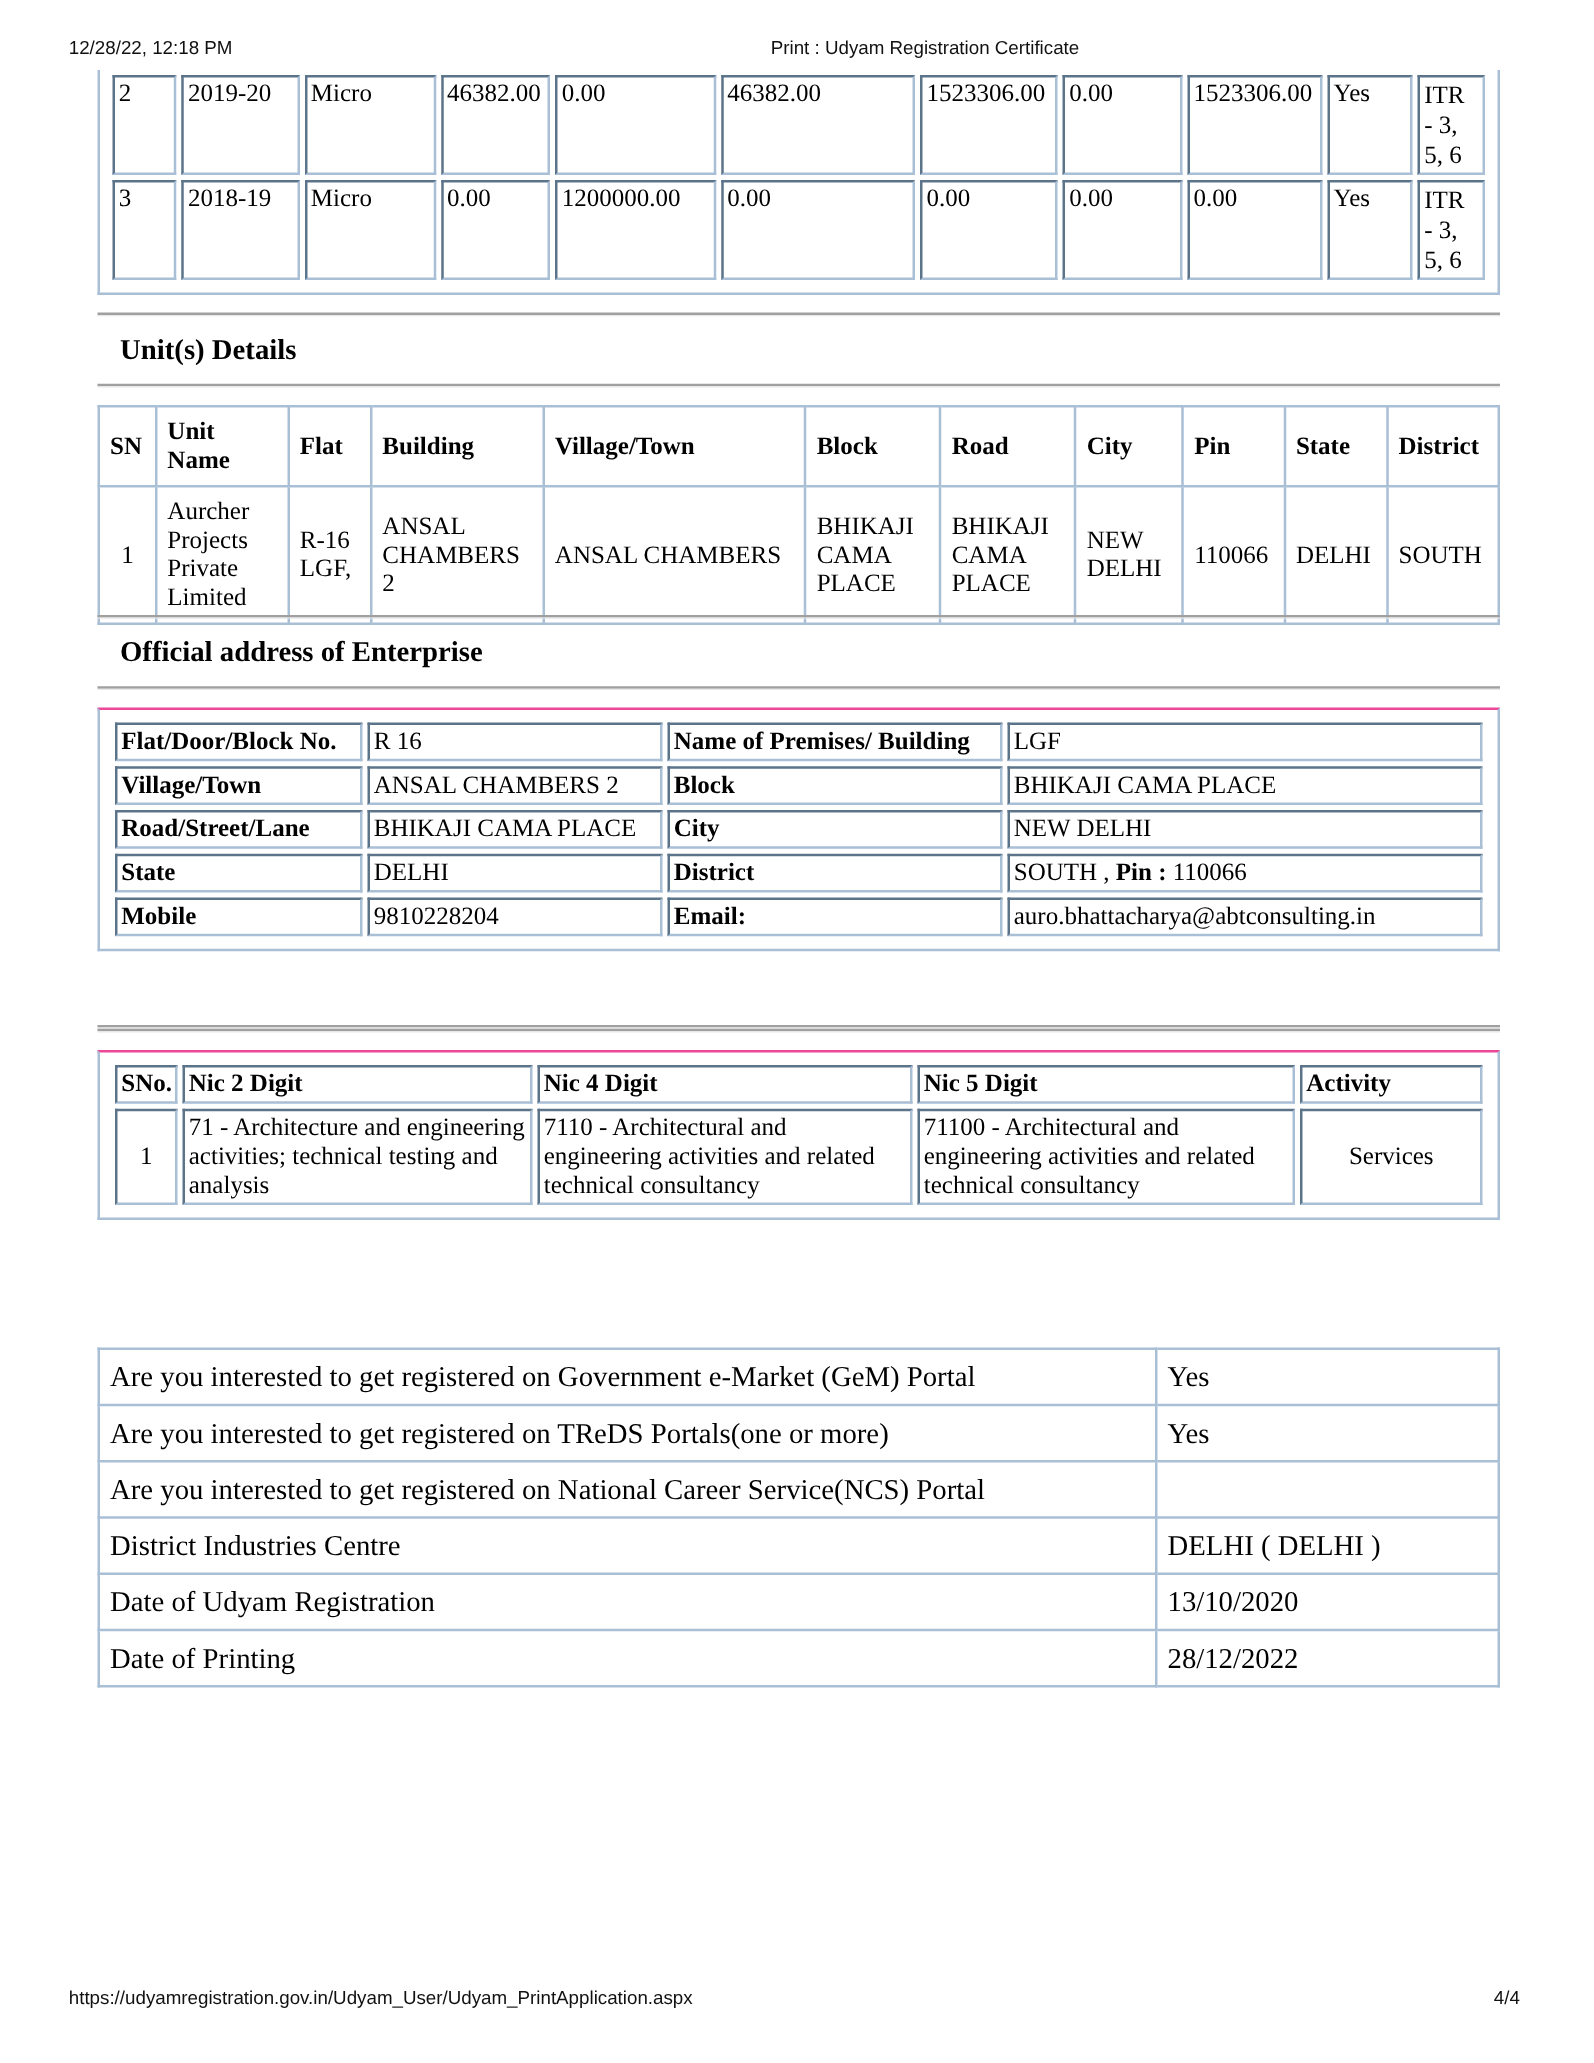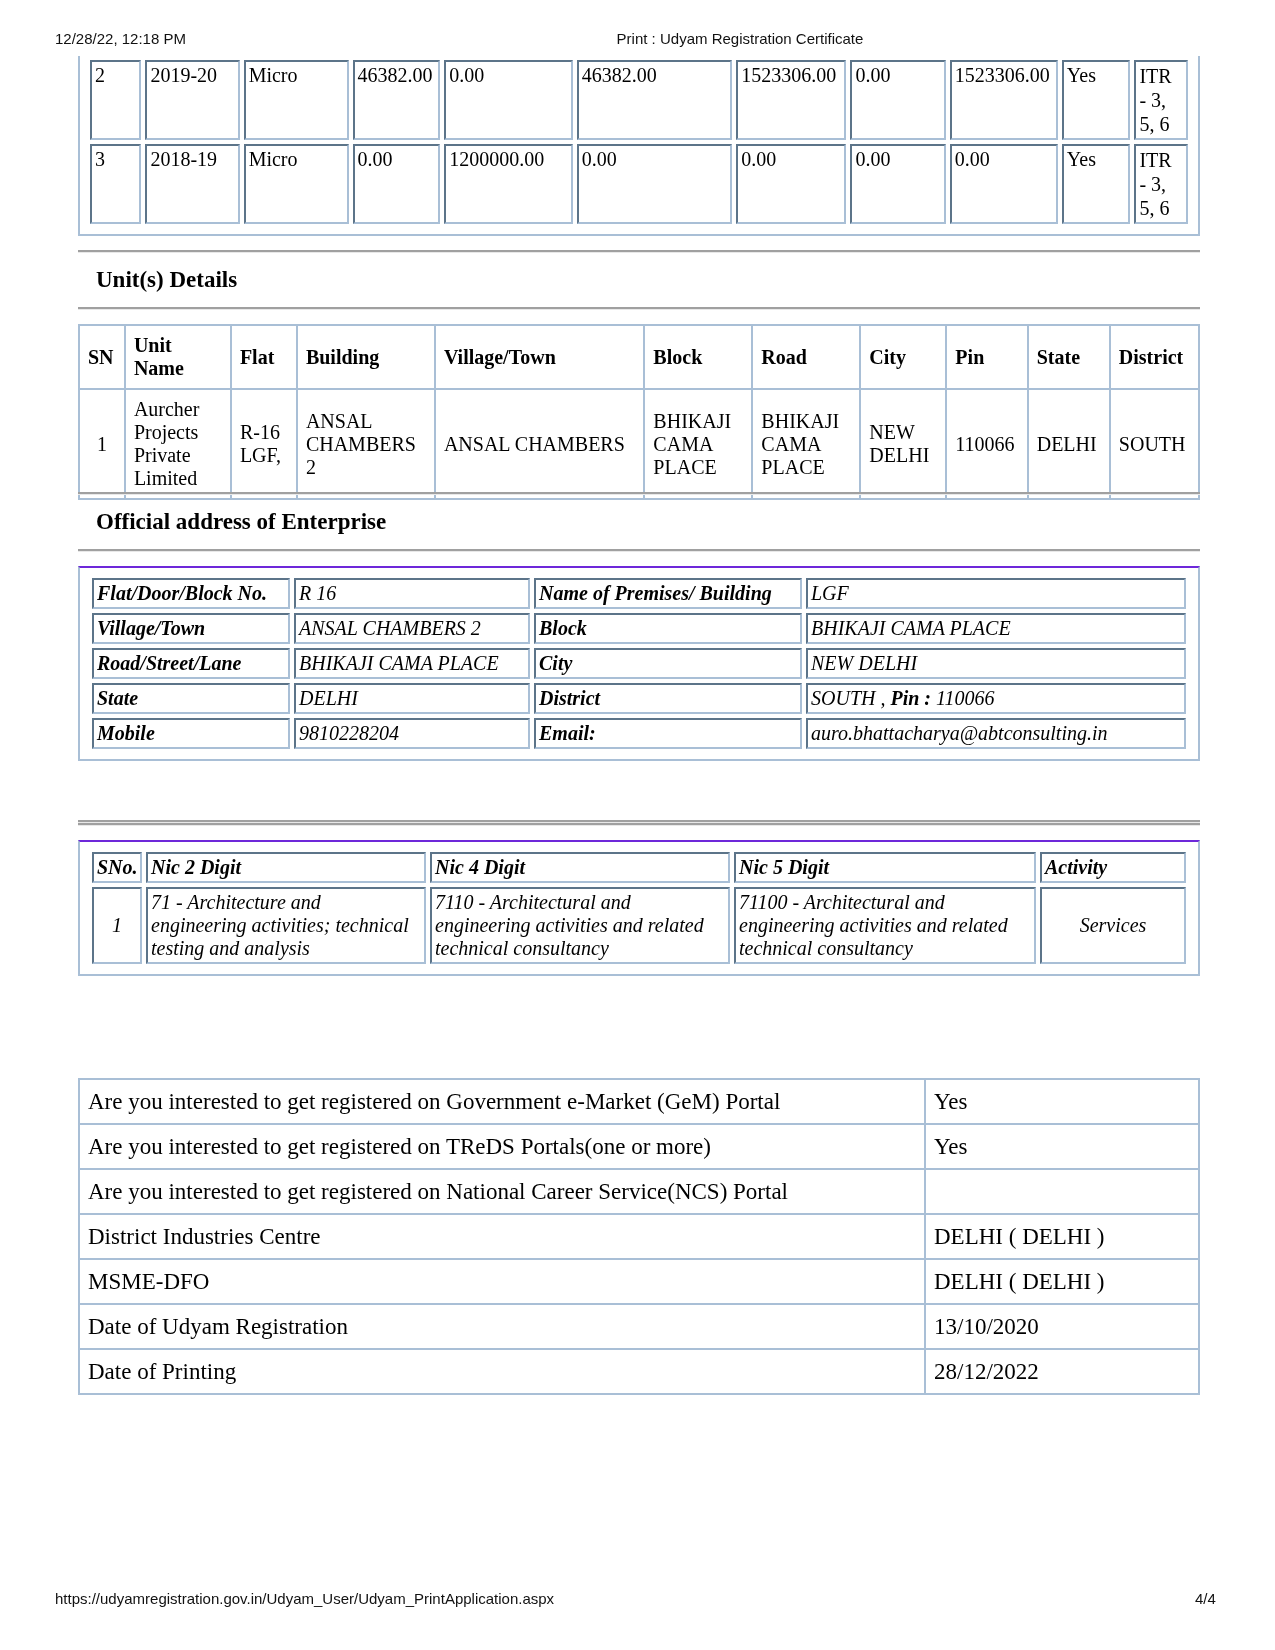--- a/index.html
+++ b/index.html
@@ -11,21 +11,21 @@
   .ftr { position: absolute; top: 1590px; font-family: "Liberation Sans", sans-serif; font-size: 15px; color: #111; }
   .ftr-left { left: 55px; }
   .ftr-right { left: 1195px; }
 
   .wrap { position: absolute; left: 78px; width: 1122px; }
   .hr { height: 0; border-top: 2px solid #a0a0a0; border-bottom: 1px solid #e8e8e8; }
   h3 { margin: 18px; font-size: 23px; font-weight: bold; font-family: "Liberation Serif", serif; }
 
   
   .outer { border: 2px solid #a9bfd6; border-top: none; box-sizing: border-box; }
-  .outer.full { border-top: 2px solid #6d28d9; font-style: italic; }
+  .outer.full { border-top: 2px solid #ec4899; }
   table.inset { border-collapse: separate; border-spacing: 4px; width: 100%; }
   table.inset td, table.inset th {
     border: 2px solid; border-color: #5c7489 #a9bfd6 #a9bfd6 #5c7489;
     font-size: 20px; vertical-align: top; padding: 2px 3px; text-align: left;
     font-family: "Liberation Serif", serif;
   }
   
   table.grid { border-collapse: collapse; width: 100%; }
   table.grid td, table.grid th {
     border: 2px solid #a9bfd6; font-size: 20px; padding: 6px 8px; text-align: left;
@@ -224,24 +224,20 @@
         </tr>
     <tr>
           <td>Are you interested to get registered on National Career Service(NCS) Portal</td>
           <td></td>
         </tr>
     <tr>
           <td>District Industries Centre</td>
           <td>DELHI ( DELHI )</td>
         </tr>
     <tr>
-          <td>MSME-DFO</td>
-          <td>DELHI ( DELHI )</td>
-        </tr>
-    <tr>
           <td>Date of Udyam Registration</td>
           <td>13/10/2020</td>
         </tr>
     <tr>
           <td>Date of Printing</td>
           <td>28/12/2022</td>
         </tr>
   </tbody>
     </table>
 </div>

